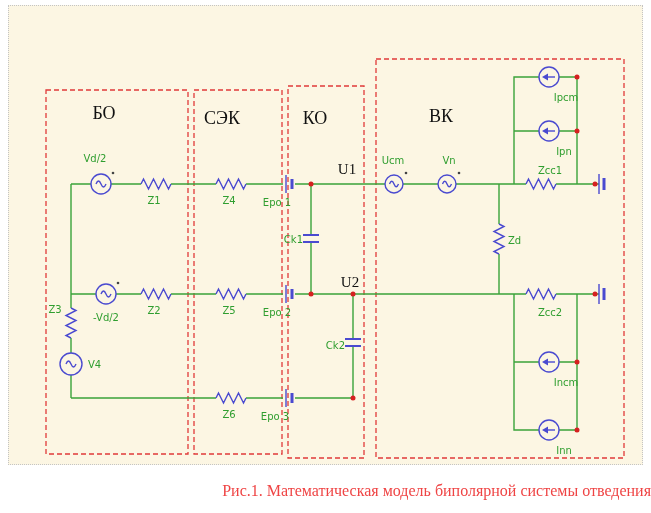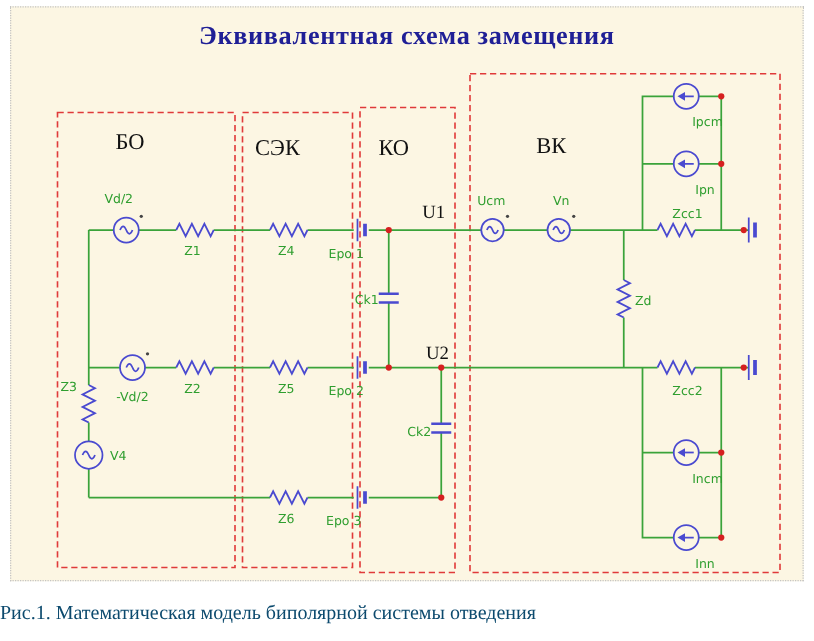--- a/index.html
+++ b/index.html
@@ -5,22 +5,22 @@
   * { margin:0; padding:0; box-sizing:border-box; }
   html,body { width:651px; height:513px; background:#ffffff; overflow:hidden;
               font-family:"Liberation Serif", serif; }
   .page { position:relative; width:651px; height:513px; }
   .scan { position:absolute; left:8px; top:5px; width:635px; height:460px;
           background:#fcf6e3; border:1px dotted #c4c4c4; }
   .fig-title { position:absolute; left:0; top:10px; width:100%; text-align:center;
                font-size:21px; font-weight:bold; color:#1f1f96;
                font-family:"Liberation Serif", serif; letter-spacing:0.5px; }
   .circuit { position:absolute; left:0; top:0; }
-  .fig-caption { position:absolute; left:0; top:482px; width:100%; text-align:left;
-                 font-size:16px; color:#0c4a6e; font-family:"Liberation Serif", serif; }
+  .fig-caption { position:absolute; left:0; top:482px; width:100%; text-align:right;
+                 font-size:16px; color:#ef4444; font-family:"Liberation Serif", serif; }
   
   .wire { stroke:#3aa33a; stroke-width:1.4; fill:none; }
   .comp { stroke:#4a4ad0; stroke-width:1.4; fill:none; }
   .comp-th { stroke:#4a4ad0; stroke-width:3; fill:none; }
   .plate { stroke:#4a4ad0; stroke-width:2; fill:none; }
   .comp-fill { fill:#4a4ad0; stroke:none; }
   .circ { fill:#fcf6e3; stroke:#4a4ad0; stroke-width:1.4; }
   .box { fill:none; stroke:#e03a3a; stroke-width:1.3; stroke-dasharray:5 3; }
   .dot { fill:#d62020; stroke:none; }
   .pdot { fill:#444444; stroke:none; }
@@ -28,21 +28,20 @@
   .lbl { fill:#2f9e2f; font-size:10px; }
   .node-lbl { fill:#111111; font-size:15px; font-family:"Liberation Serif", serif; }
   .block-lbl { fill:#111111; font-size:18px; font-family:"Liberation Serif", serif; }
 </style>
 </head>
 <body>
 
 <div class="page">
   <div class="scan">
 
-    <div class="fig-title">Эквивалентная схема замещения</div>
 
     <svg class="circuit" width="635" height="460" viewBox="0 0 635 460">
       <defs>
         <path id="zz" d="M-15 0 l2.5 -5 l5 10 l5 -10 l5 10 l5 -10 l5 10 l2.5 -5" fill="none"></path>
       </defs>
 
       <g>
         <rect class="box" x="37" y="84" width="142" height="364"></rect>
         <rect class="box" x="185" y="84" width="88" height="364"></rect>
         <rect class="box" x="279" y="80" width="76" height="372"></rect>

